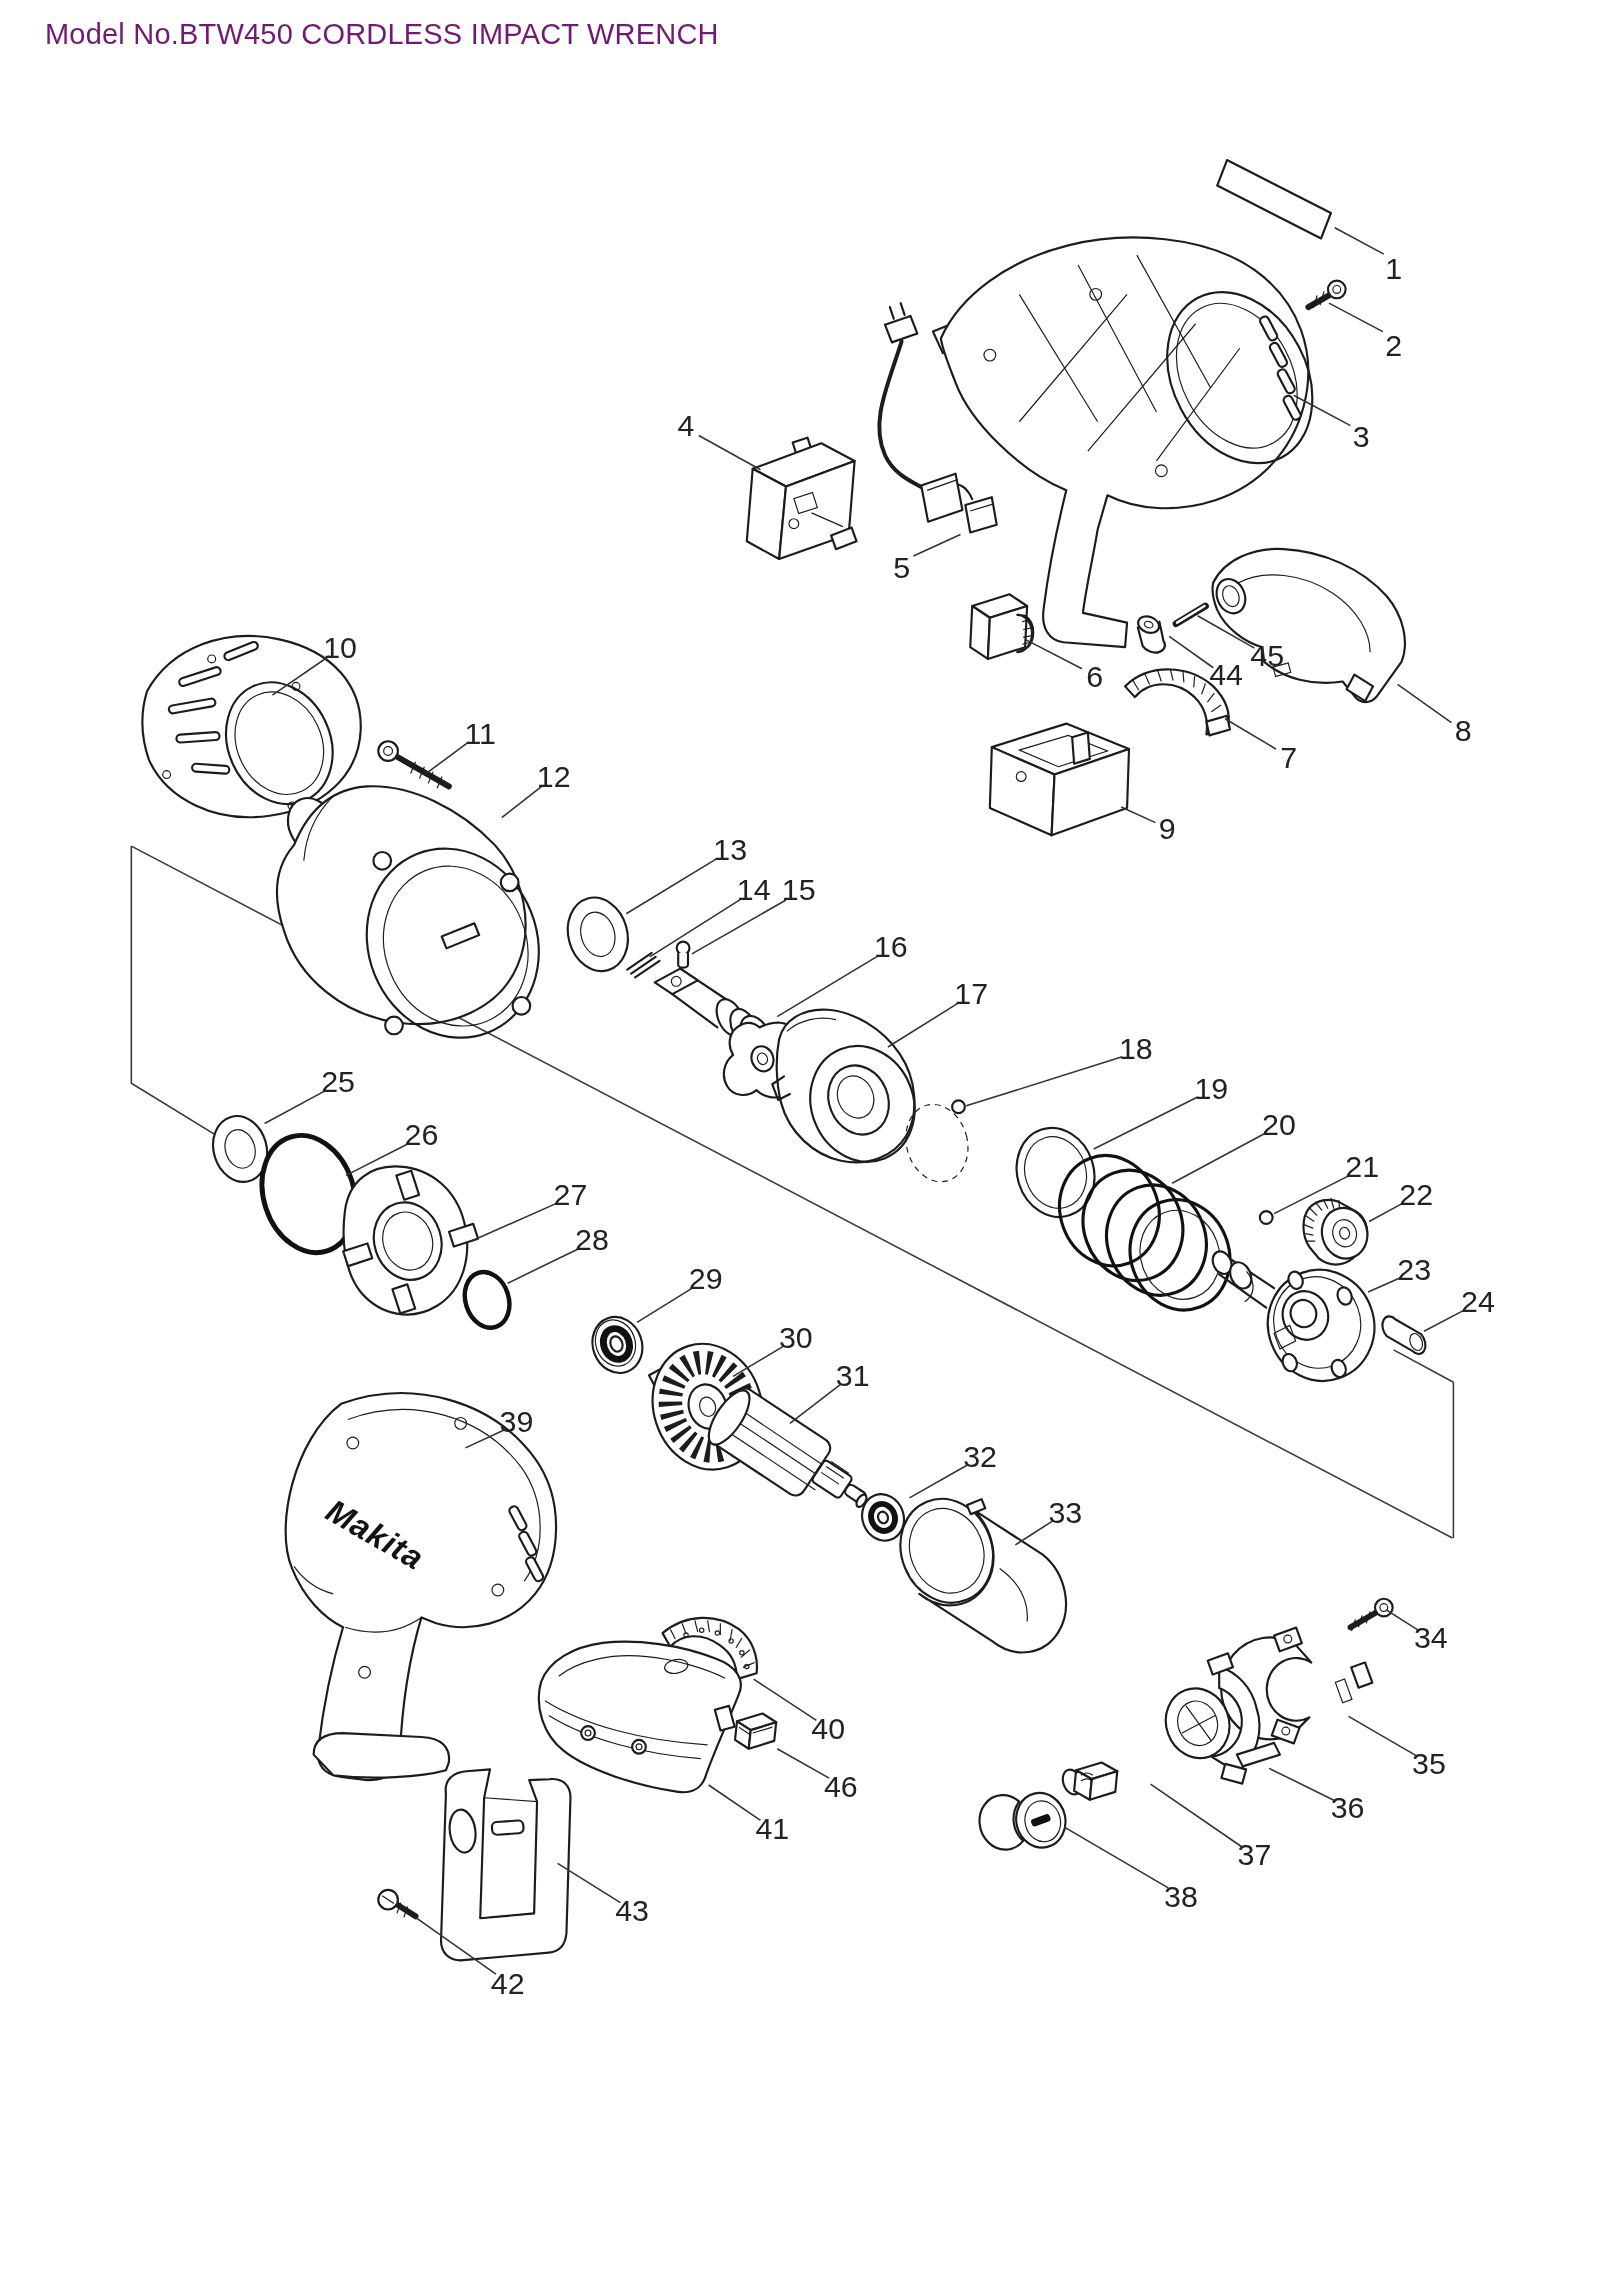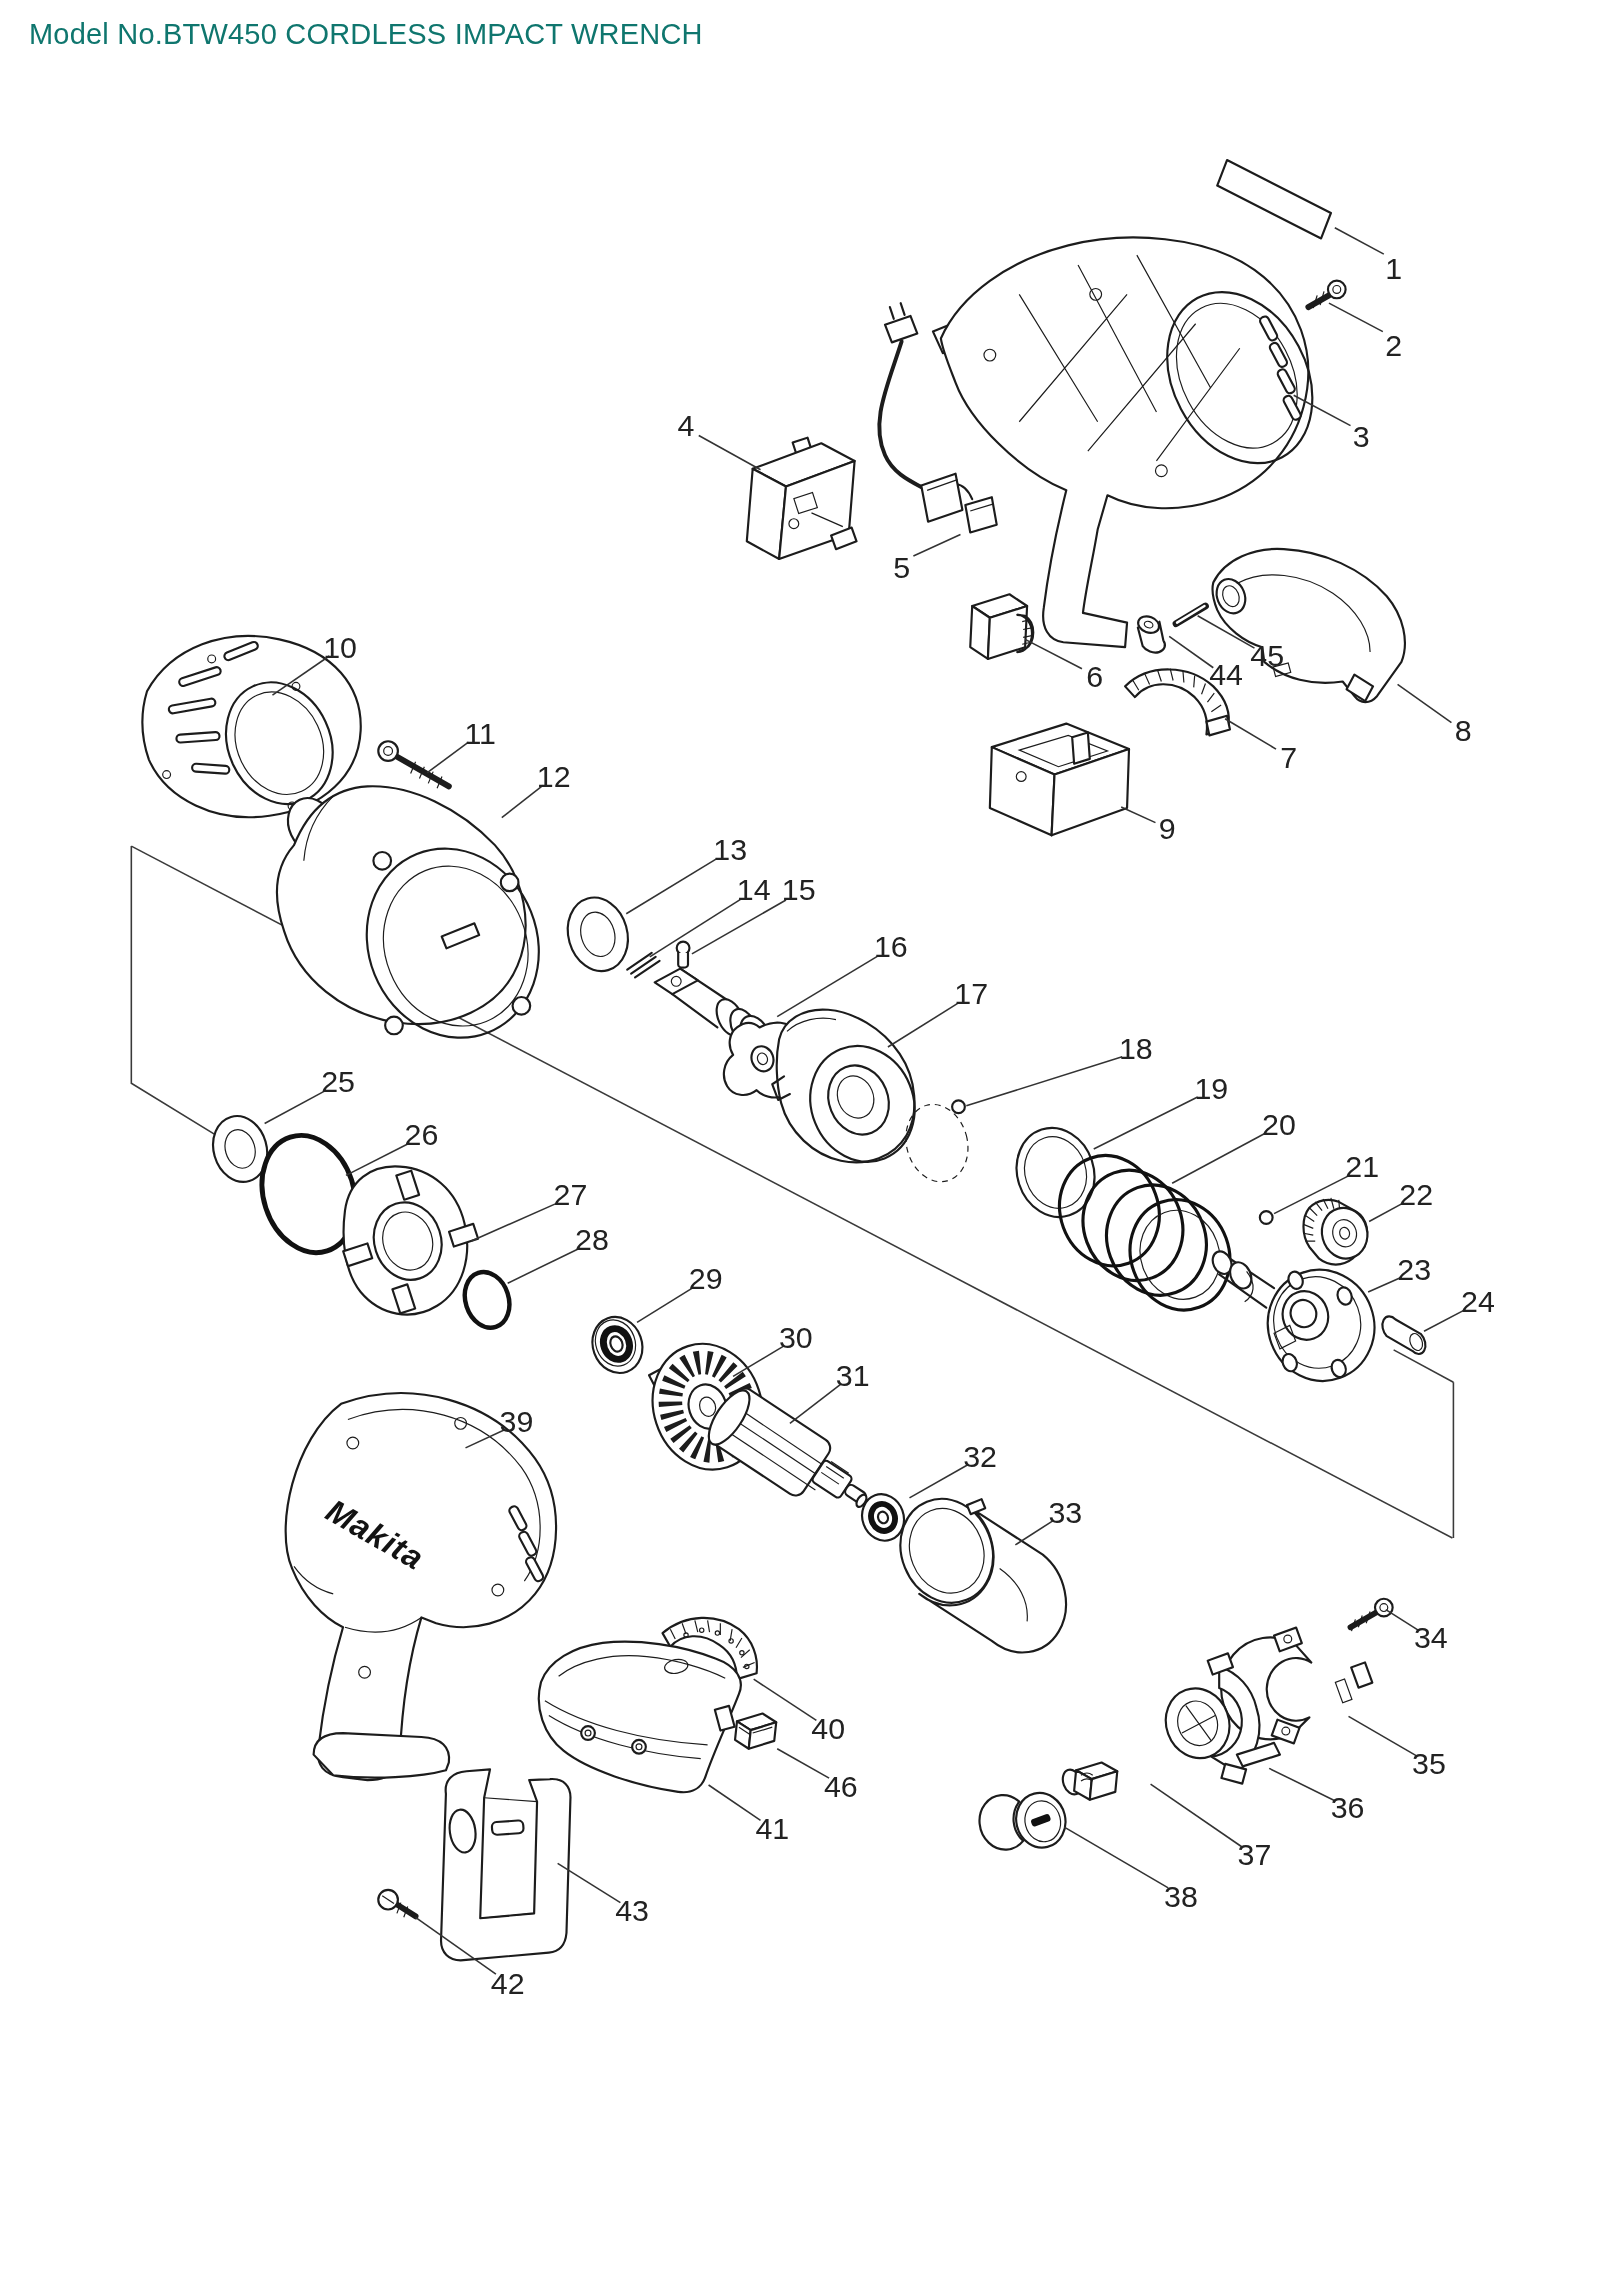--- a/index.html
+++ b/index.html
@@ -1,18 +1,18 @@
 <!DOCTYPE html>
 <html><head>
 <meta charset="utf-8">
 <style>
   html,body{margin:0;padding:0;background:#ffffff;}
   body{font-family:"Liberation Sans", sans-serif;}
   .page{position:relative;width:1621px;height:2293px;background:#fff;overflow:hidden;}
-  .title{position:absolute;left:29px;top:17.6px;font-size:29px;color:#0f766e;letter-spacing:0.2px;white-space:nowrap;}
+  .title{position:absolute;left:45px;top:17.6px;font-size:29px;color:#701a75;letter-spacing:0.2px;white-space:nowrap;}
   svg{position:absolute;left:0;top:0;}
   
   .art *{vector-effect:none;}
   .ln{stroke:#1c1c1c;stroke-width:2.2;fill:none;stroke-linecap:round;stroke-linejoin:round;}
   .lnf{stroke:#1c1c1c;stroke-width:2.2;fill:#fff;stroke-linecap:round;stroke-linejoin:round;}
   .thin{stroke:#1c1c1c;stroke-width:1.2;fill:none;}
   .thick{stroke:#111;stroke-width:5;fill:none;}
   .mid{stroke:#111;stroke-width:3.2;fill:none;}
   .construct{stroke:#3a3a3a;stroke-width:1.6;fill:none;}
   .leader{stroke:#333;stroke-width:1.6;}

